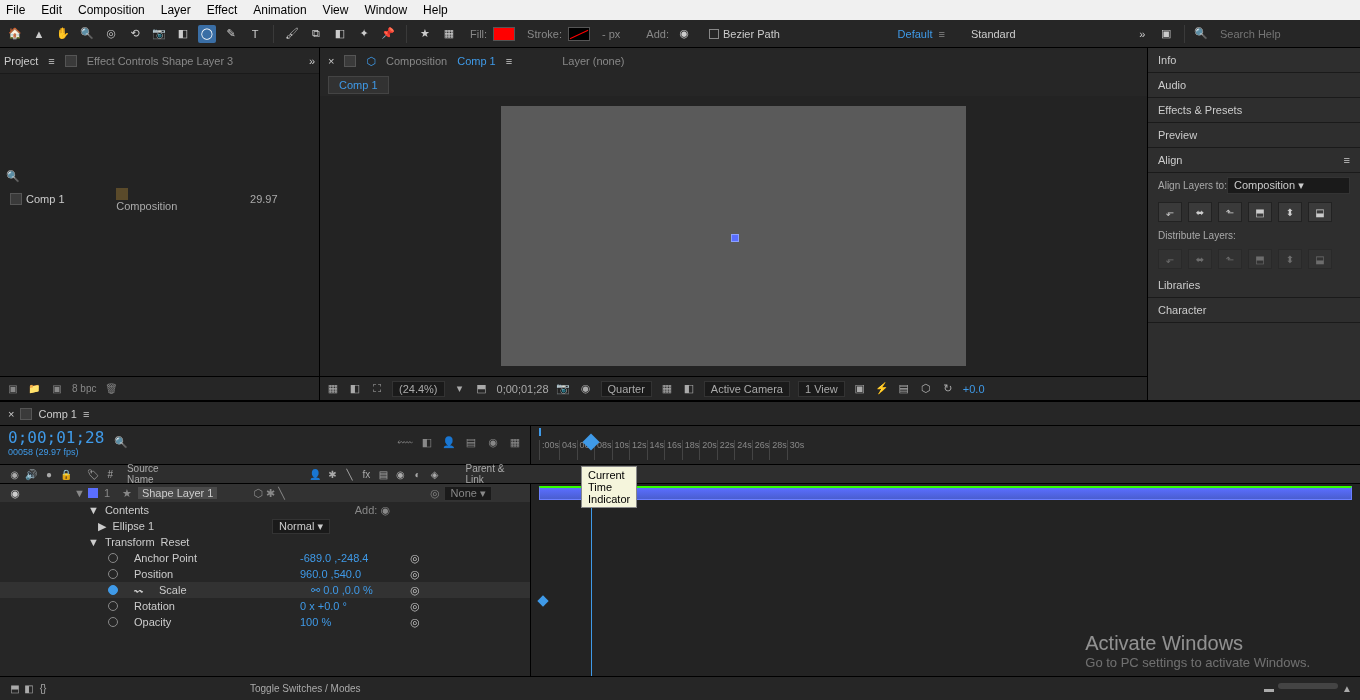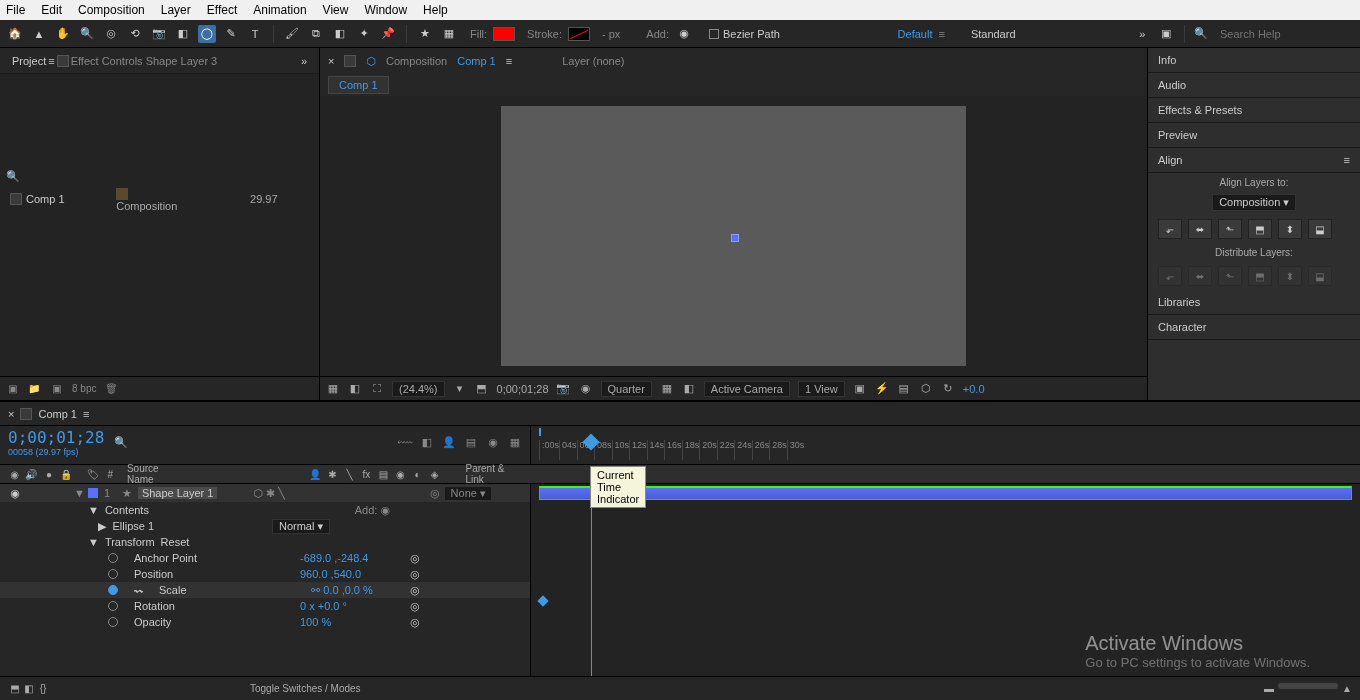--- a/index.html
+++ b/index.html
@@ -11,21 +11,21 @@
 .tool-icon.active { background: #3a6ea5; color: #fff; border-radius: 2px; }
 .tool-sep { width: 1px; height: 18px; background: #3a3a3a; margin: 0 3px; }
 .fill-label { color: #888; font-size: 11px; margin-left: 6px; }
 .fill-swatch { width: 22px; height: 14px; background: #f00; border: 1px solid #555; }
 .stroke-swatch { width: 22px; height: 14px; background: #000; border: 1px solid #555; position: relative; }
 .stroke-swatch::after { content:''; position:absolute; left:0; top:50%; width:100%; height:1px; background:#f00; transform: rotate(-25deg); }
 .workspace-label { color: #3f9ae8; font-size: 11px; margin-left: auto; }
 .search-box { background: #262626; border: none; color: #ccc; padding: 2px 6px; font-size: 11px; width: 140px; }
 .main { display: flex; height: 352px; }
 .left-panel { width: 320px; background: #262626; display: flex; flex-direction: column; border-right: 1px solid #000; }
-.panel-tabs { height: 26px; display: flex; align-items: center; gap: 2px; padding: 0 12px; font-size: 11px; border-bottom: 1px solid #1a1a1a; }
+.panel-tabs { height: 26px; display: flex; align-items: center; gap: 10px; padding: 0 4px; font-size: 11px; border-bottom: 1px solid #1a1a1a; }
 .panel-tab { color: #ccc; }
 .panel-tab.secondary { color: #888; }
 .panel-tab.link { color: #3f9ae8; }
 .project-body { flex: 1; background: #232323; padding: 6px; }
 .project-search { margin-top: 90px; }
 .project-table { margin-top: 6px; }
 .project-thead { display: flex; background: #2e2e2e; height: 18px; align-items: center; font-size: 10px; color: #aaa; padding: 0 4px; gap: 8px; }
 .project-thead div:nth-child(1){width:100px}
 .project-thead div:nth-child(2){width:70px}
 .project-thead div:nth-child(3){width:50px}
@@ -45,21 +45,21 @@
 .viewer { flex: 1; background: #232323; display: flex; align-items: center; justify-content: center; }
 .canvas { width: 465px; height: 260px; background: #5a5a5a; position: relative; }
 .shape { width: 8px; height: 8px; background: #5a6eff; border: 1px solid #8aa0ff; position: absolute; left: 230px; top: 128px; }
 .viewer-footer { height: 24px; background: #262626; display: flex; align-items: center; gap: 8px; padding: 0 6px; font-size: 11px; color: #aaa; border-top:1px solid #000; }
 .viewer-footer .sel { background: #1a1a1a; border: 1px solid #333; padding: 1px 6px; }
 .right-panel { width: 212px; background: #2e2e2e; display: flex; flex-direction: column; }
 .right-item { padding: 6px 10px; border-bottom: 1px solid #1a1a1a; font-size: 11px; color: #ccc; }
 .right-item.hdr { display:flex; justify-content:space-between; }
 .align-row { display:flex; gap:6px; padding: 4px 10px; }
 .align-btn { width:24px; height:20px; background:#3a3a3a; border:1px solid #222; display:flex; align-items:center; justify-content:center; color:#ccc; font-size:10px;}
-.align-label { padding: 4px 10px; font-size: 10px; color: #aaa; display:flex; align-items:center; gap:6px;flex-direction:column; }
+.align-label { padding: 4px 10px; font-size: 10px; color: #aaa; display:flex; align-items:center; gap:0; }
 .align-sel { background:#1a1a1a; border:1px solid #333; padding:1px 6px; color:#ccc; font-size:11px; flex:1;}
 .timeline { height: 300px; background: #262626; border-top: 2px solid #000; display: flex; flex-direction: column; }
 .tl-tabs { height: 24px; display:flex; align-items:center; padding: 0 8px; gap:6px; font-size:11px; border-bottom:1px solid #000;}
 .tl-header { height: 38px; display: flex; }
 .tl-left { width: 530px; display: flex; flex-direction: column; padding: 2px 8px; }
 .tl-time { font-size: 16px; color: #3f9ae8; font-family: monospace; }
 .tl-frame { font-size: 9px; color: #3f9ae8; }
 .ruler { height: 38px; position: relative; background: #4c1d95; border-left:1px solid #000; }
 .ruler-track { position:absolute; top:2px; left:8px; right:8px; height:8px; background:#1e3a5a; border:1px solid #3f9ae8; }
 .ruler-ticks { position:absolute; top:14px; left:8px; right:8px; height:20px; display:flex; }
@@ -310,21 +310,21 @@
         <div class="tick">16s</div>
         <div class="tick">18s</div>
         <div class="tick">20s</div>
         <div class="tick">22s</div>
         <div class="tick">24s</div>
         <div class="tick">26s</div>
         <div class="tick">28s</div>
         <div class="tick">30s</div>
       </div>
       <div class="cti-head"></div>
-      <div class="tooltip" style="left:59px; top:40px;">Current Time Indicator</div>
+      <div class="tooltip" style="left:50px; top:40px;">Current Time Indicator</div>
     </div>
   </div>
   <div class="tl-cols">
     <div class="lcol">
       <span class="icn">◉</span>
       <span class="icn">🔊</span>
       <span class="icn">●</span>
       <span class="icn">🔒</span>
       <span style="margin-left:10px">🏷</span>
       <span style="margin-left:4px">#</span>

